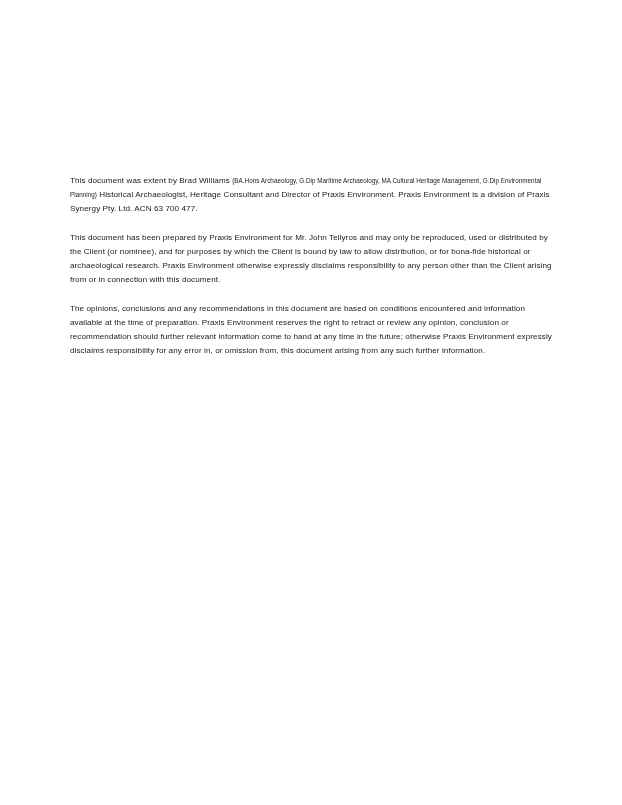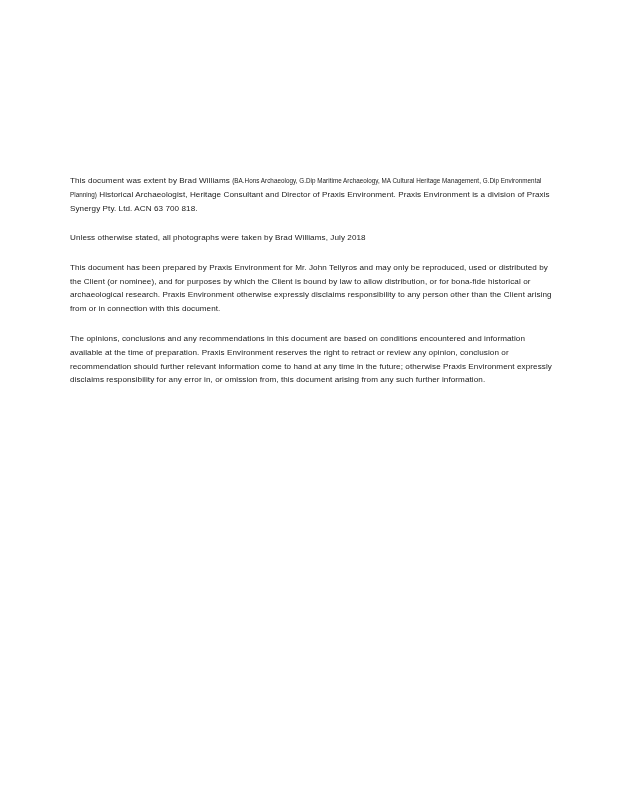--- a/index.html
+++ b/index.html
@@ -41,18 +41,17 @@
   .small {
     font-size: 6.3px;
     letter-spacing: 0.005em;
   }
 </style>
 </head>
 <body>
 
 <div class="page">
   <div class="doc-body">
-      <p class="para"><span>This document was extent by Brad Williams </span><span class="small">(BA.Hons Archaeology, G.Dip Maritime Archaeology, MA Cultural Heritage Management, G.Dip Environmental Planning)</span><span> Historical Archaeologist, Heritage Consultant and Director of Praxis Environment.  Praxis Environment is a division of Praxis Synergy Pty. Ltd. ACN 63 700 818.</span></p>
-      <p class="para"><span>Unless otherwise stated, all photographs were taken by Brad Williams, July 2018</span></p>
+      <p class="para"><span>This document was extent by Brad Williams </span><span class="small">(BA.Hons Archaeology, G.Dip Maritime Archaeology, MA Cultural Heritage Management, G.Dip Environmental Planning)</span><span> Historical Archaeologist, Heritage Consultant and Director of Praxis Environment.  Praxis Environment is a division of Praxis Synergy Pty. Ltd. ACN 63 700 477.</span></p>
       <p class="para"><span>This document has been prepared by Praxis Environment for Mr. John Tellyros and may only be reproduced, used or distributed by the Client (or nominee), and for purposes by which the Client is bound by law to allow distribution, or for bona-fide historical or archaeological research.  Praxis Environment otherwise expressly disclaims responsibility to any person other than the Client arising from or in connection with this document.</span></p>
       <p class="para"><span>The opinions, conclusions and any recommendations in this document are based on conditions encountered and information available at the time of preparation.  Praxis Environment reserves the right to retract or review any opinion, conclusion or recommendation should further relevant information come to hand at any time in the future; otherwise Praxis Environment expressly disclaims responsibility for any error in, or omission from, this document arising from any such further information.</span></p>
     </div>
 </div>
 
 </body></html>

